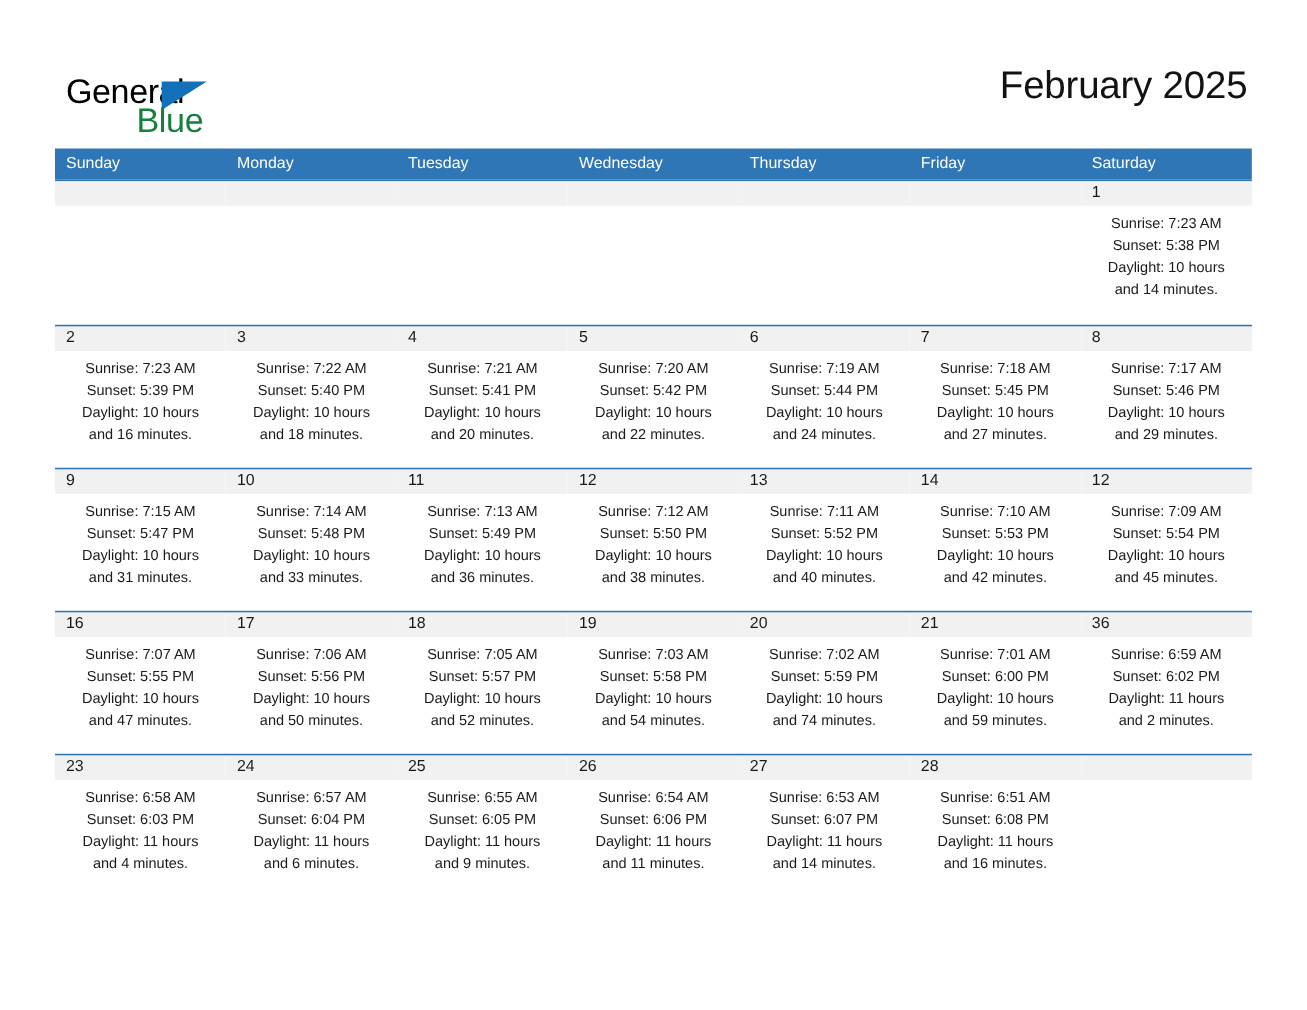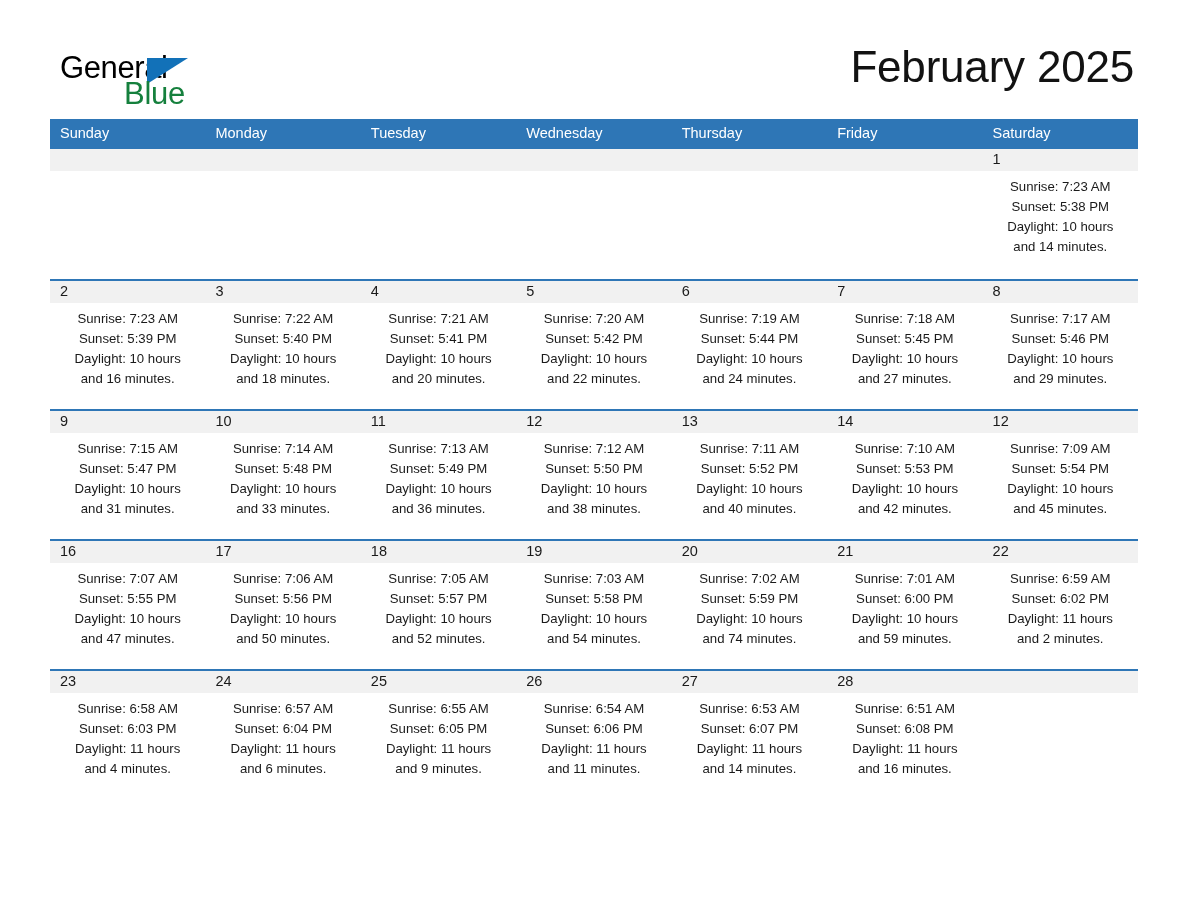--- a/index.html
+++ b/index.html
@@ -7,21 +7,21 @@
     width: 1188px;
     height: 918px;
     background: #ffffff;
     font-family: "Liberation Sans", sans-serif;
     color: #1a1a1a;
   }
   .page {
     width: 1188px;
     height: 918px;
     position: relative;
-    padding: 0 50px;
+    padding: 16px 50px;
   }
 
   
   .header {
     display: flex;
     align-items: flex-start;
     justify-content: space-between;
     padding-top: 44px;
     height: 108px;
   }
@@ -53,21 +53,21 @@
     font-size: 31px;
     color: #15803d;
     letter-spacing: -0.3px;
     display: block;
     position: absolute;
     top: 34px;
     left: 74px;
   }
   .title-block { text-align: right; padding-right: 4px; }
   .cal-title {
-    font-size: 44px;
+    font-size: 35px;
     font-weight: normal;
     color: #121212;
     line-height: 1.05;
     letter-spacing: -0.2px;
   }
   .cal-sub {
     font-size: 23px;
     font-weight: normal;
     color: #121212;
     margin-top: 16px;
@@ -355,21 +355,21 @@
           <div class="day">
             <div class="daynum">21</div>
             <div class="day-body">
               <div>Sunrise: 7:01 AM</div>
               <div>Sunset: 6:00 PM</div>
               <div>Daylight: 10 hours</div>
               <div>and 59 minutes.</div>
             </div>
           </div>
           <div class="day">
-            <div class="daynum">22</div>
+            <div class="daynum">36</div>
             <div class="day-body">
               <div>Sunrise: 6:59 AM</div>
               <div>Sunset: 6:02 PM</div>
               <div>Daylight: 11 hours</div>
               <div>and 2 minutes.</div>
             </div>
           </div>
         </div>
         <div class="week">
           <div class="day">

